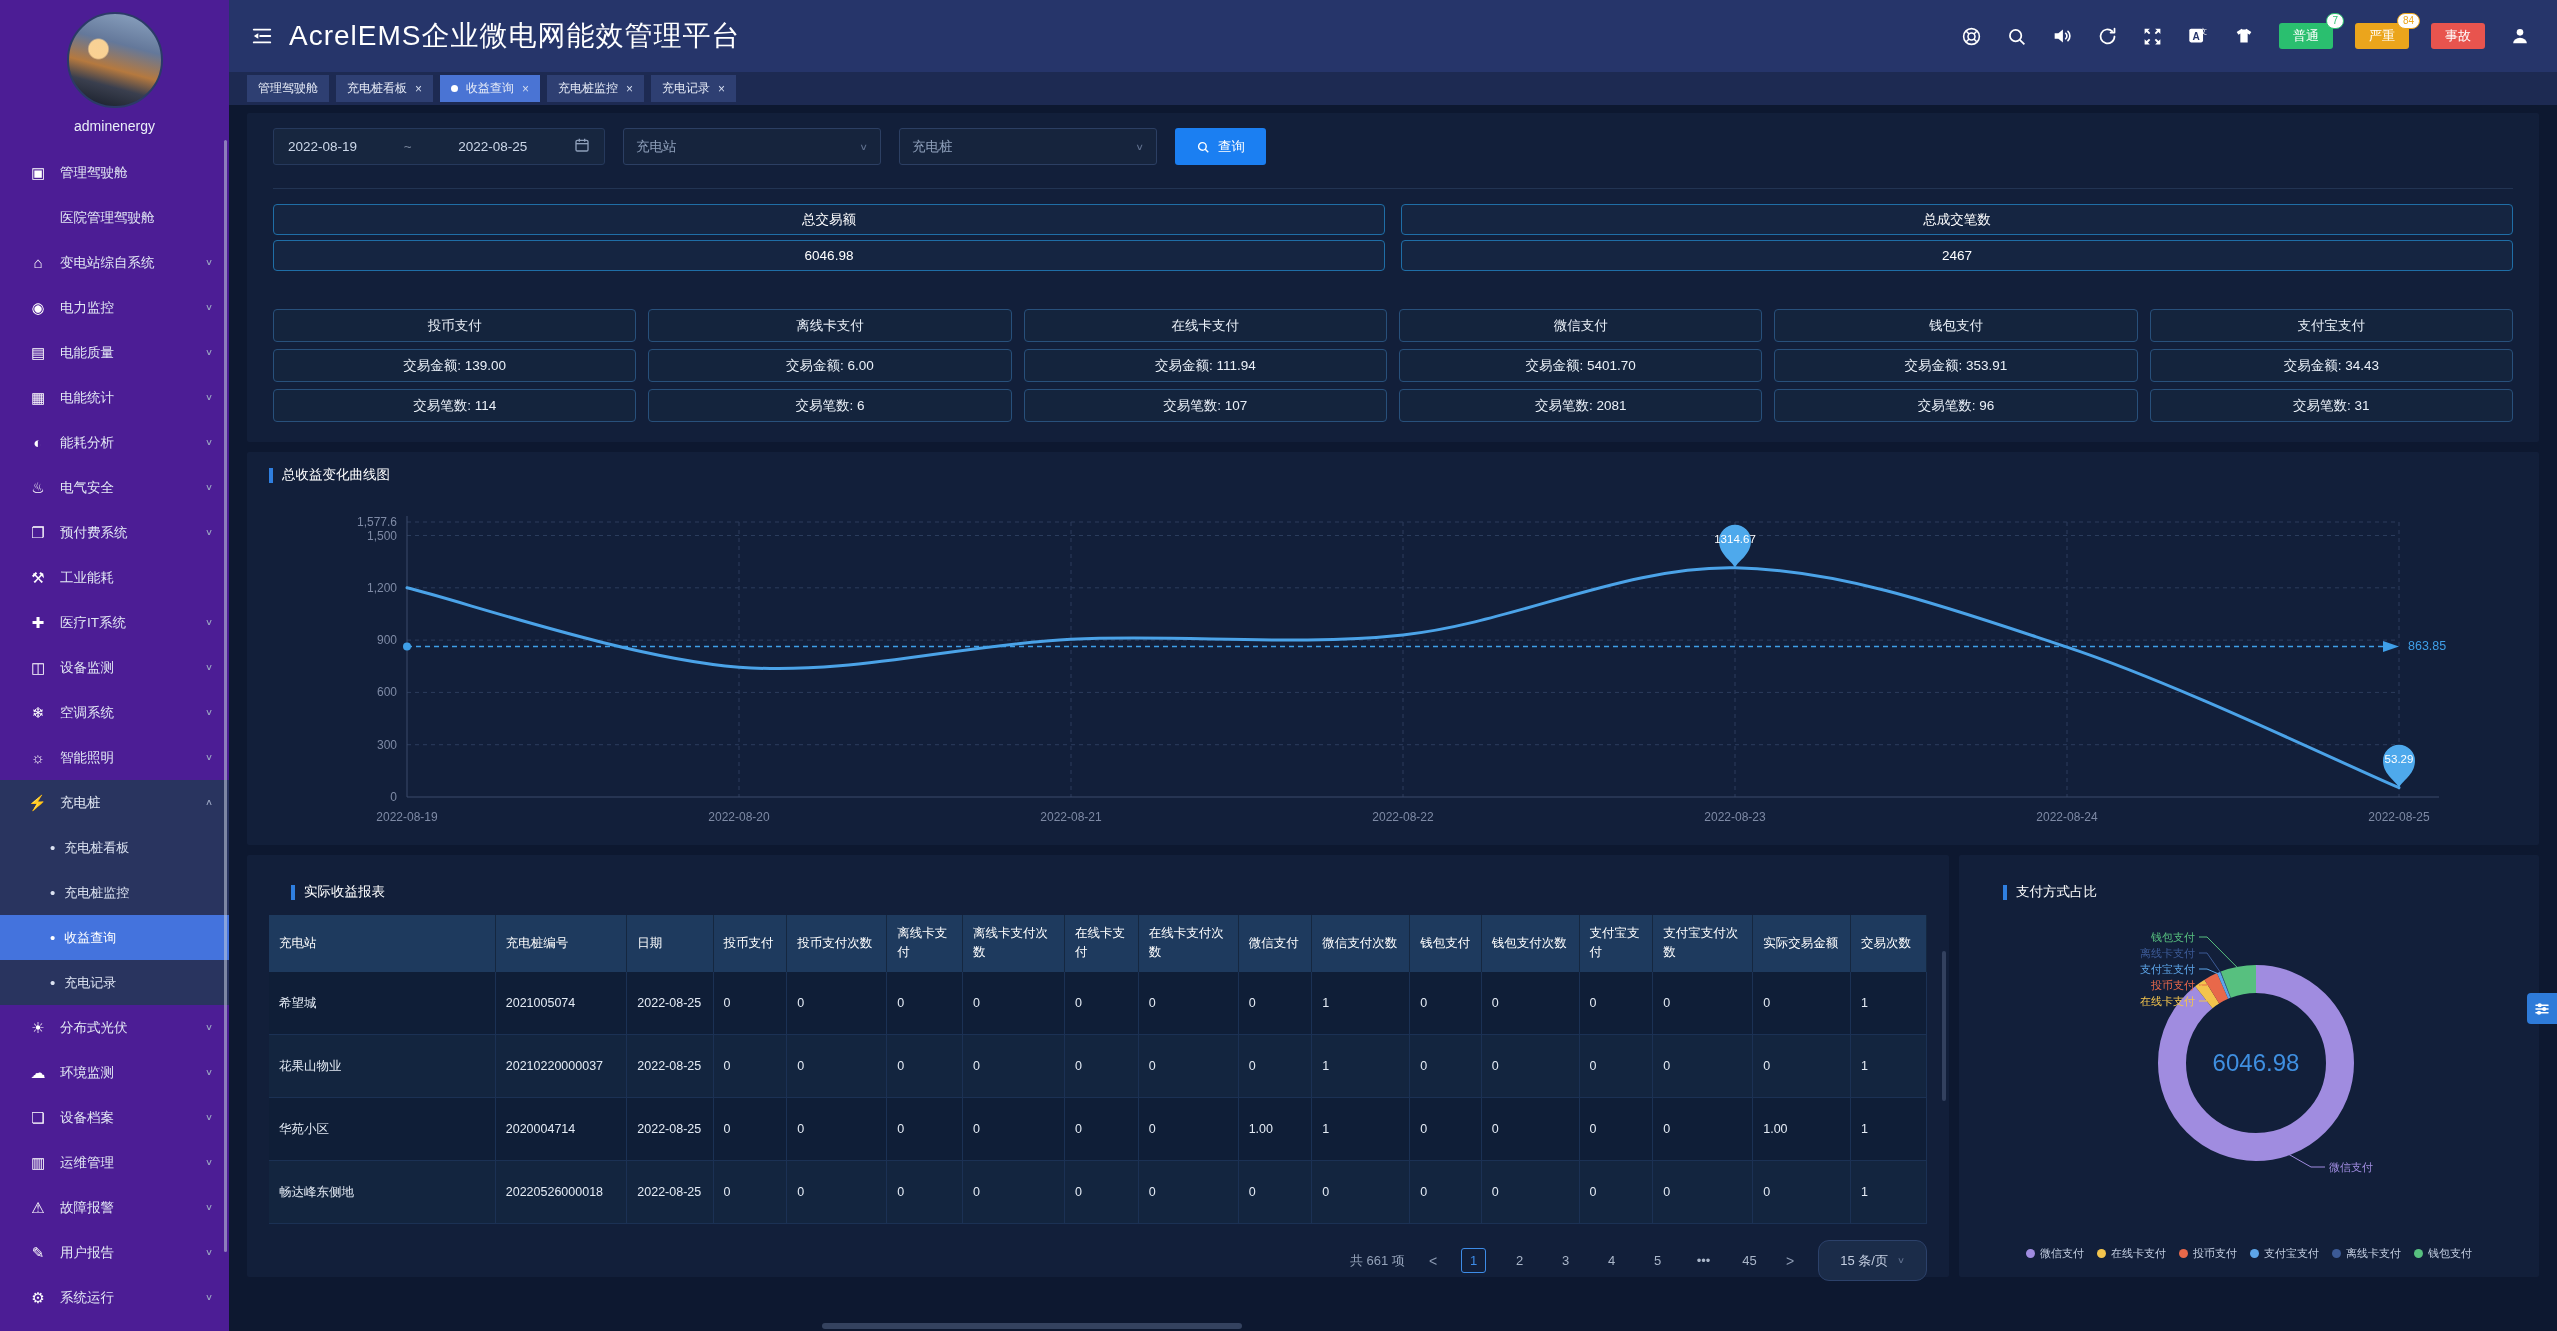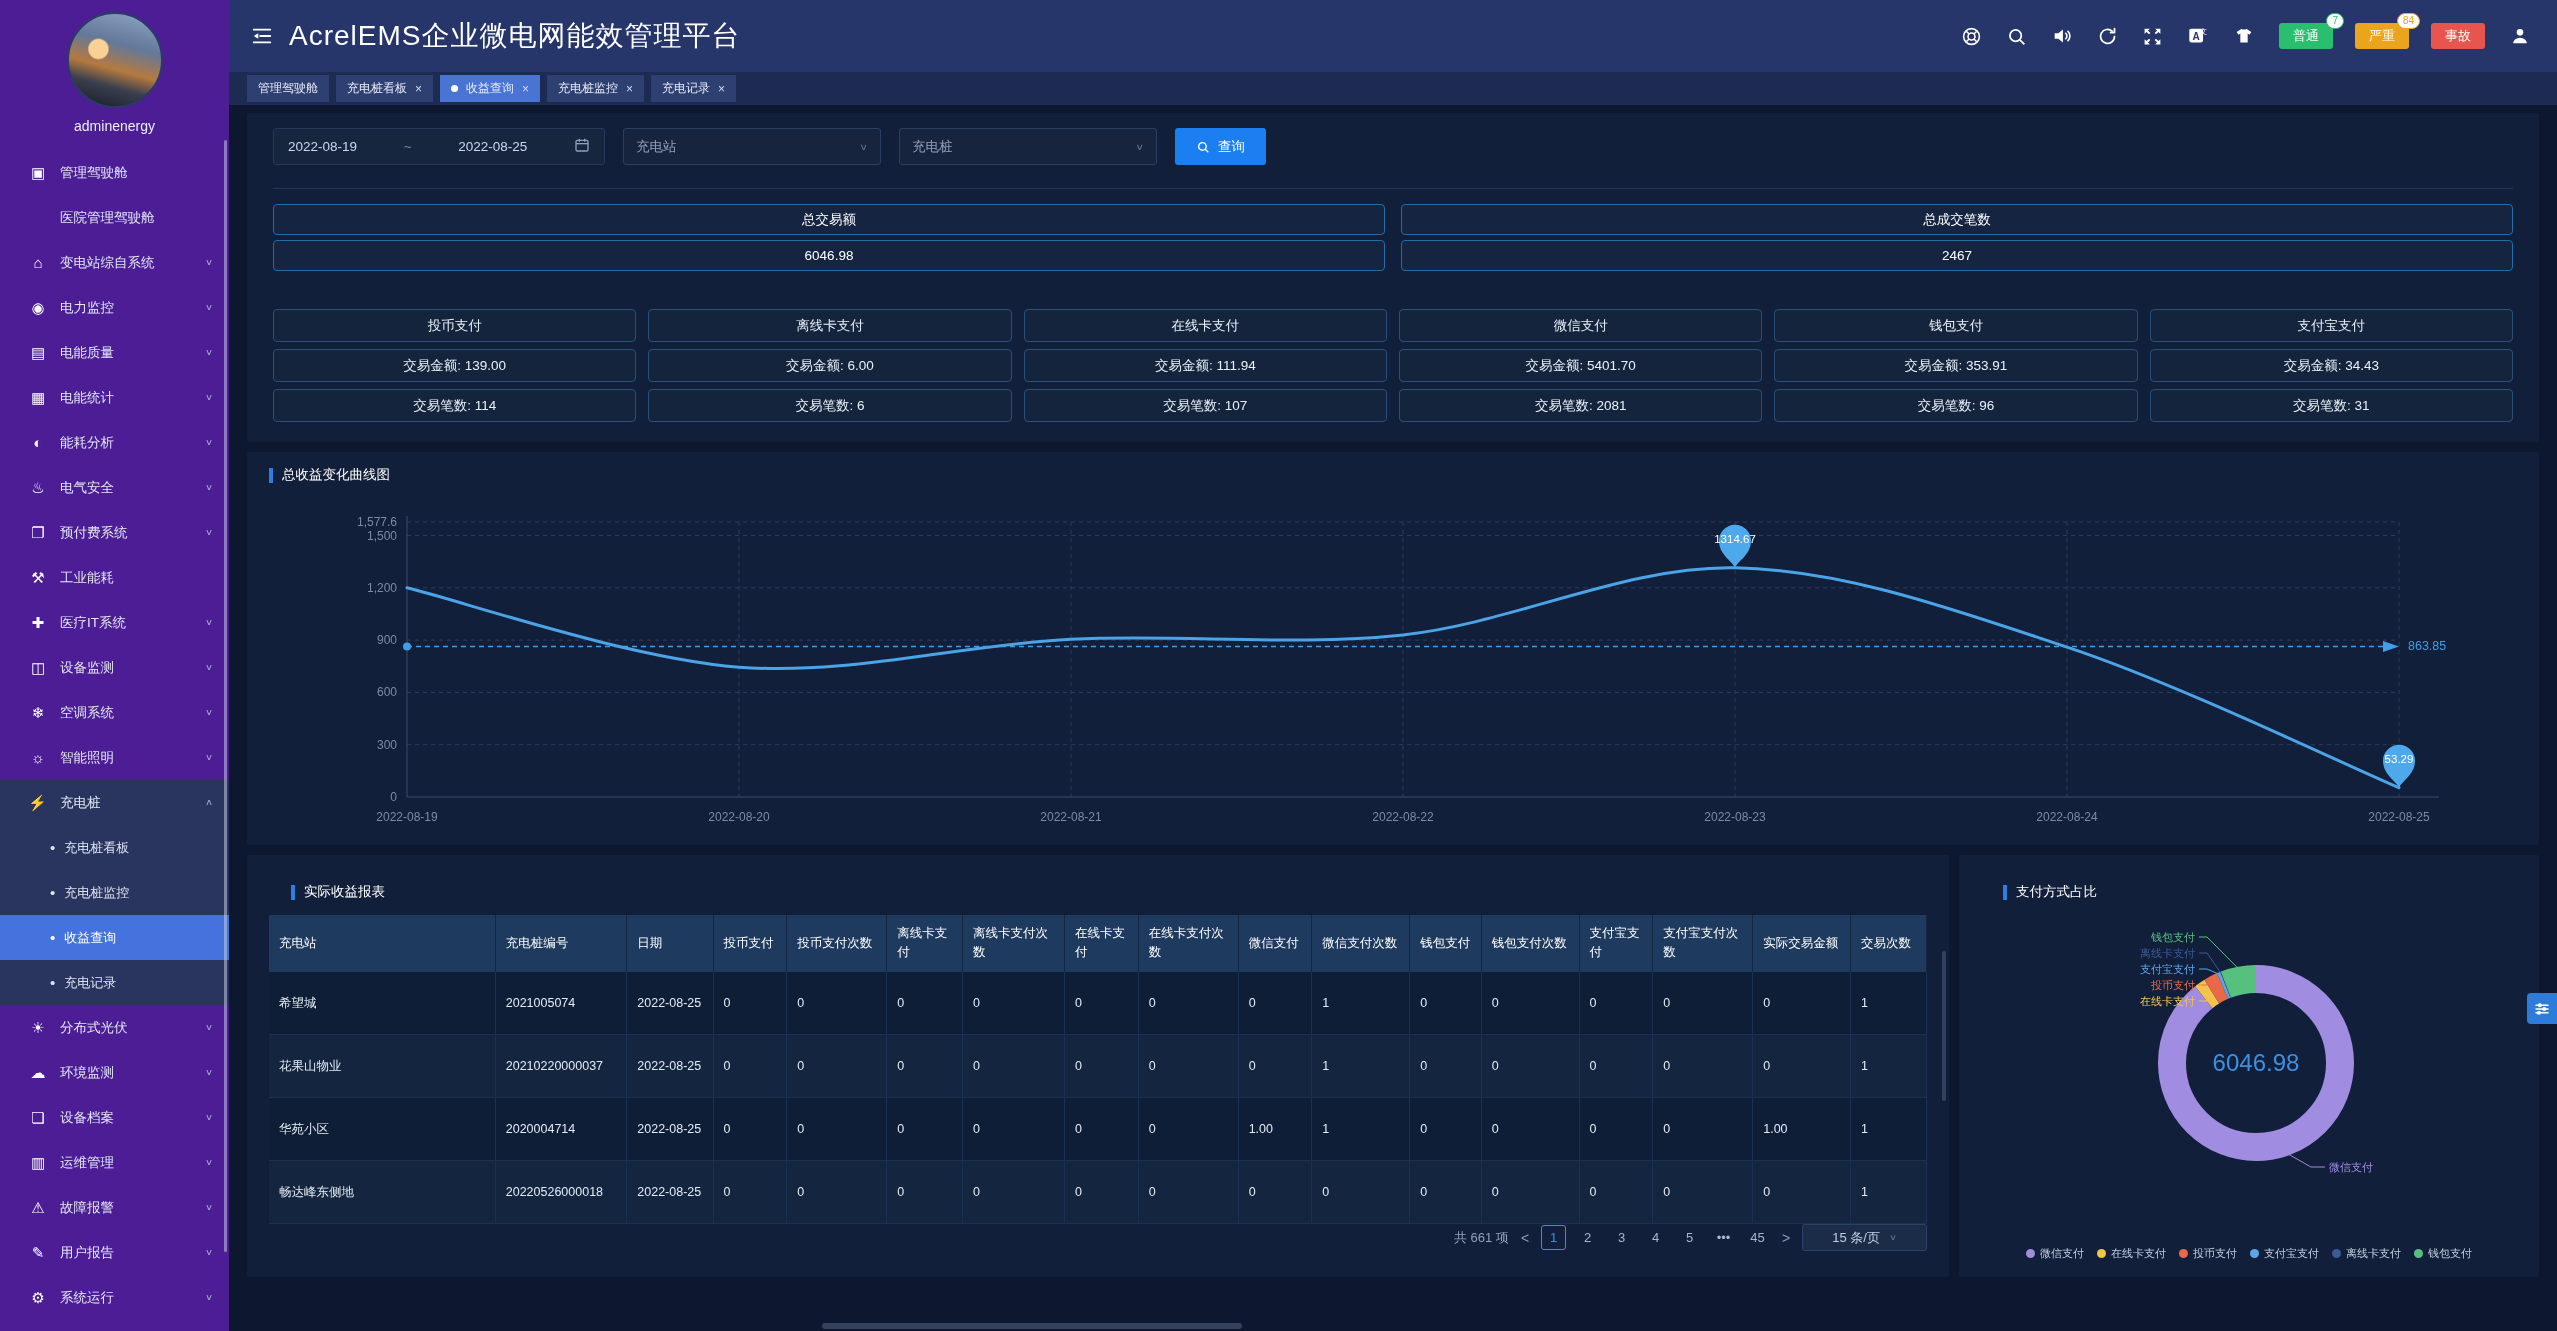--- a/index.html
+++ b/index.html
@@ -61,25 +61,25 @@
   .pay-box{height:33px;border:1px solid #28507b;border-radius:4px;background:#14243d;display:flex;align-items:center;justify-content:center;font-size:13.5px;color:#eaf0f8}
   .chart-panel{margin-top:10px;height:393px}
   #lineChart{display:block;margin-top:4px}
   .bottom-row{margin-top:10px;display:flex;gap:10px;height:422px}
   .table-panel{flex:1;padding:14px 22px;position:relative;min-width:0}
   table{width:100%;border-collapse:collapse;table-layout:fixed;margin-top:14px;font-size:12.5px}
   thead th{background:#1e3a5e;font-weight:normal;text-align:left;padding:9px 10px;color:#fff;border-right:1px solid #152740;line-height:1.55;vertical-align:middle}
   tbody td{padding:8px 10px;border-right:1px solid #1b3154;border-bottom:1px solid #1b3154;color:#e4ebf5;line-height:1.6;height:63px;vertical-align:middle;word-wrap:break-word}
   tbody tr:nth-child(odd){background:#0f1e37}
   tbody tr:nth-child(even){background:#13253f}
-  .pagination{display:flex;justify-content:flex-end;align-items:center;gap:9px;font-size:13px;color:#93a1b8}
+  .pagination{display:flex;justify-content:flex-end;align-items:center;gap:21px;margin-top:16px;font-size:13px;color:#93a1b8}
   .page-arrow{color:#8e9cb4;cursor:pointer;padding:0 3px;font-size:14px}
   .page-num{min-width:25px;height:25px;display:flex;align-items:center;justify-content:center;border-radius:3px;color:#aab6c9;cursor:pointer}
   .page-num.active{border:1px solid #3d8ce8;color:#3d8ce8}
-  .page-size{background:#1b2c49;border:1px solid #2c416a;border-radius:3px;height:27px;padding:0 29px;display:flex;align-items:center;gap:9px;color:#c3cde0;cursor:pointer;font-size:13px}
+  .page-size{background:#1b2c49;border:1px solid #2c416a;border-radius:11px;height:41px;padding:0 21px;display:flex;align-items:center;gap:9px;color:#c3cde0;cursor:pointer;font-size:13px}
   .page-size .chev{color:#5f6f8d;font-size:11px;transform:scaleY(.75)}
   .table-scrollbar{position:absolute;right:3px;top:96px;width:4px;height:150px;background:#33415f;border-radius:2px}
   .pie-panel{width:580px;padding:14px 22px 10px;display:flex;flex-direction:column;flex-shrink:0}
   .pie-legend{display:flex;justify-content:center;align-items:center;gap:13px;font-size:11px;color:#c2cde0;margin-top:auto;padding-bottom:6px;white-space:nowrap}
   .legend-item{display:flex;align-items:center;cursor:pointer}
   .legend-dot{width:9px;height:9px;border-radius:50%;display:inline-block;margin-right:5px}
   .float-btn{position:fixed;right:0;top:993px;width:30px;height:31px;background:#2e7bd9;border-radius:4px 0 0 4px;display:flex;align-items:center;justify-content:center;cursor:pointer;z-index:50}
   .bottom-scrollbar{position:fixed;left:822px;bottom:2px;width:420px;height:6px;background:#34425f;border-radius:3px;cursor:pointer}
   svg text{font-family:"Liberation Sans",sans-serif}
 </style>

